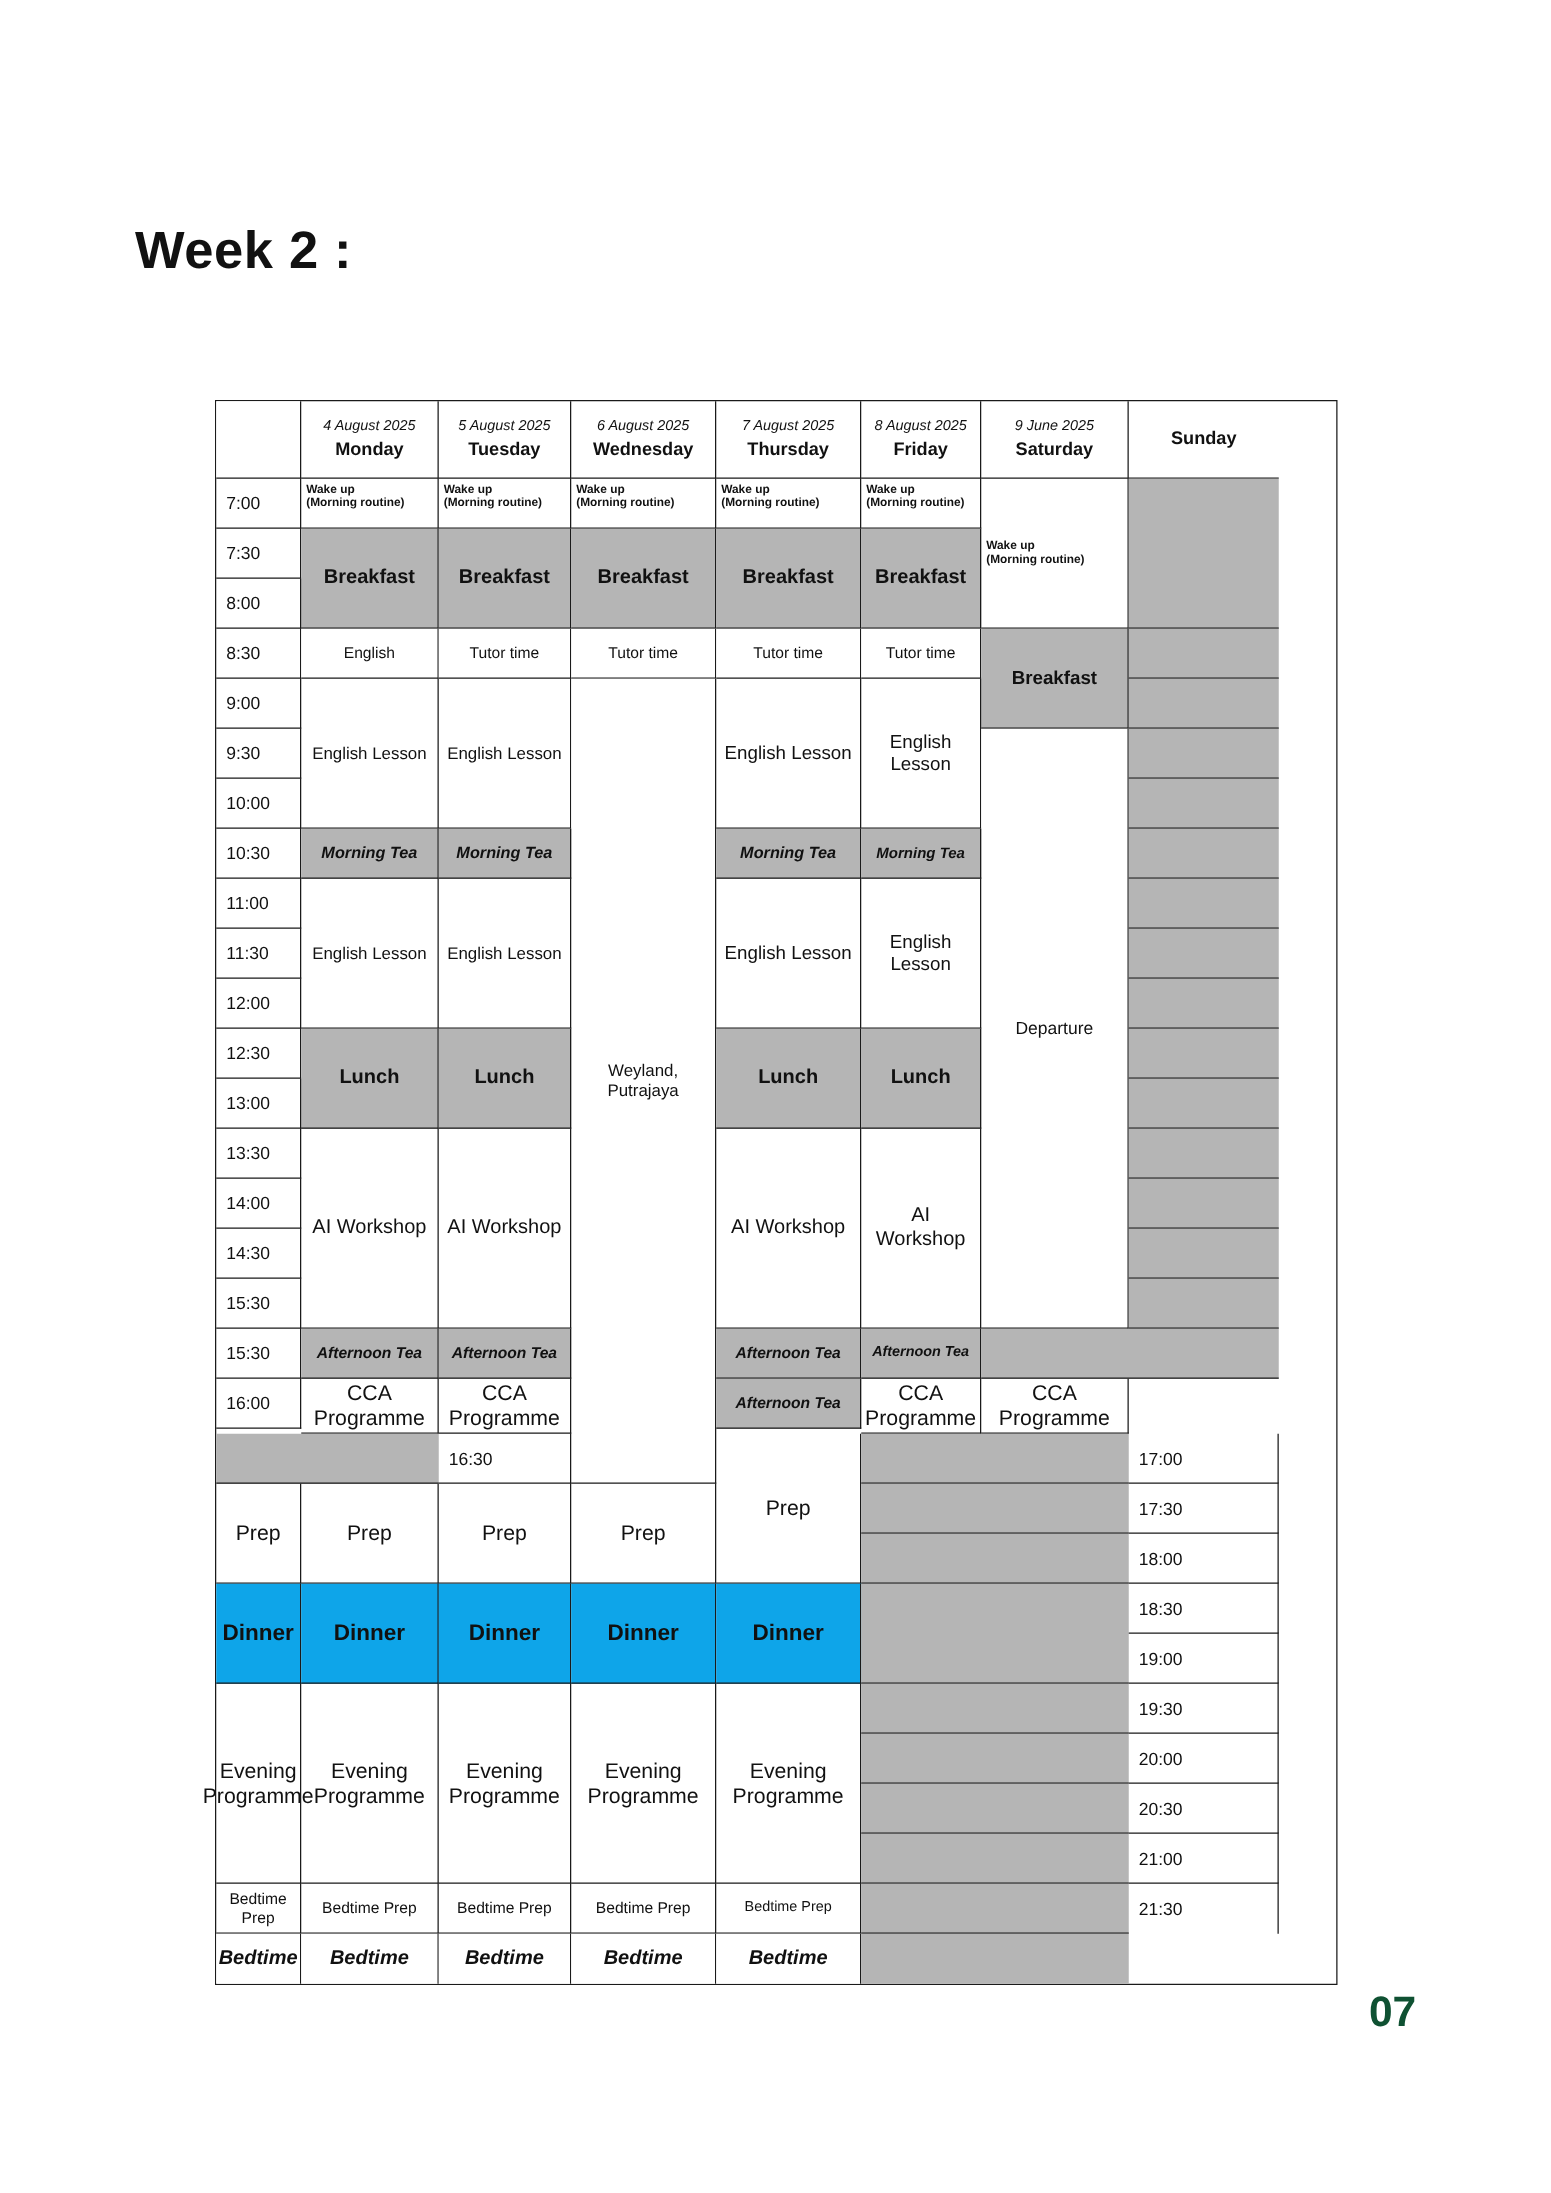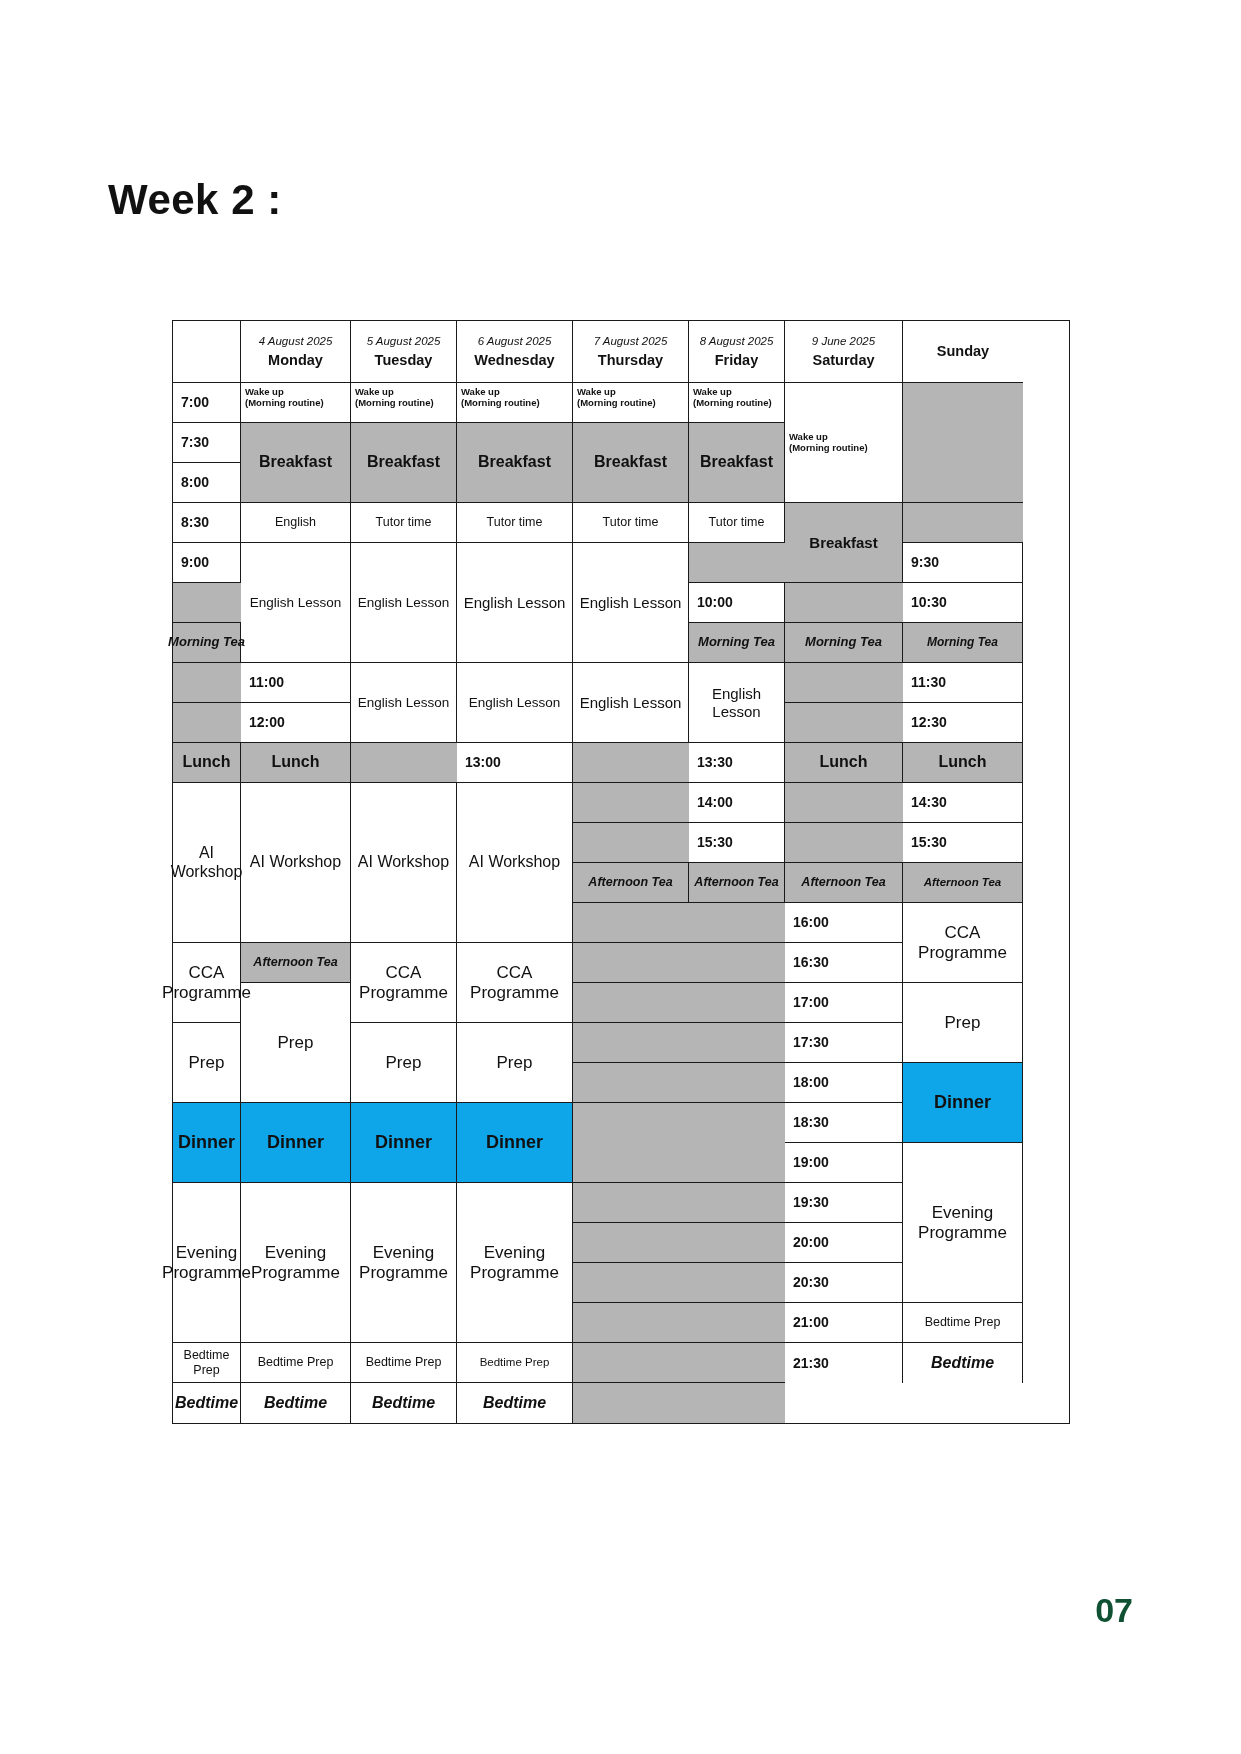--- a/index.html
+++ b/index.html
@@ -79,21 +79,21 @@
   }
   .hdr .day {
     font-size: 14.5px;
     font-weight: bold;
   }
   .hdr.corner { background: #fff; }
 
   
   .time {
     font-size: 14px;
-    font-weight: bold;
+    font-weight: normal;
     justify-content: flex-start;
     padding-left: 8px;
   }
 
   
   .c-plain { background: #ffffff; }
   .c-meal  { background: #b5b5b5; font-weight: bold; font-size: 16px; }
   .c-tea   { background: #b5b5b5; font-weight: bold; font-size: 13px; }
   .c-empty { background: #b5b5b5; }
   .c-lesson { font-size: 15px; }
@@ -205,26 +205,28 @@
     <div class="cell c-plain">Tutor time</div>
 
     <div class="cell c-meal" style="grid-row: span 2; font-size: 15px;">Breakfast</div>
     <div class="cell c-empty lastcol"></div>
 
     <div class="cell time">9:00</div>
 
     <div class="cell c-lesson sm" style="grid-row: span 3;">English Lesson</div>
     <div class="cell c-lesson sm" style="grid-row: span 3;">English Lesson</div>
 
+    <div class="cell c-plain" style="grid-row: span 17; font-size: 13.5px;">Weyland, Putrajaya</div>
     <div class="cell c-lesson" style="grid-row: span 3;">English Lesson</div>
     <div class="cell c-lesson" style="grid-row: span 3;">English Lesson</div>
     <div class="cell c-empty lastcol"></div>
 
     <div class="cell time">9:30</div>
 
+    <div class="cell c-plain" style="grid-row: span 12; font-size: 14px;">Departure</div>
     <div class="cell c-empty lastcol"></div>
 
     <div class="cell time">10:00</div>
     <div class="cell c-empty lastcol"></div>
 
     <div class="cell time">10:30</div>
     <div class="cell c-tea nowrap">Morning Tea</div>
     <div class="cell c-tea nowrap">Morning Tea</div>
     <div class="cell c-tea nowrap">Morning Tea</div>
     <div class="cell c-tea nowrap" style="font-size:12px;">Morning Tea</div>

